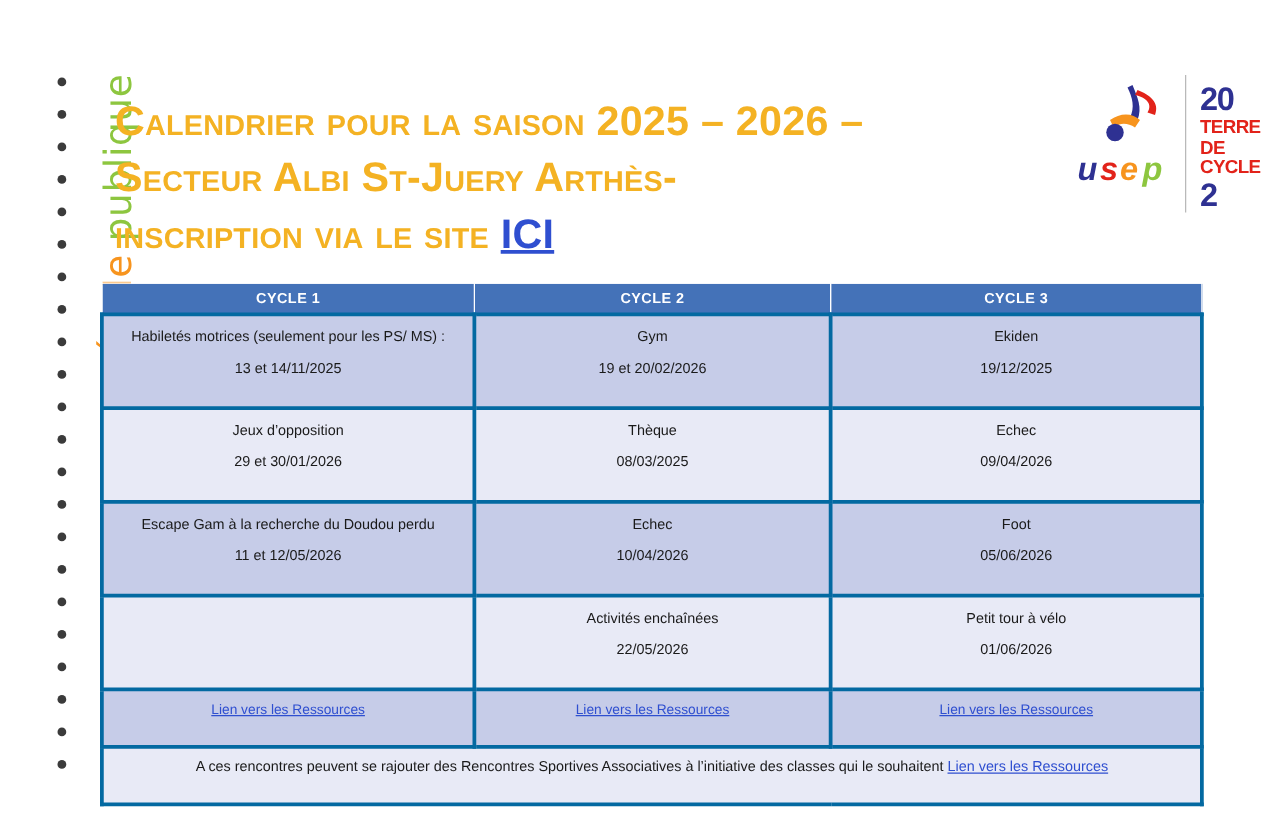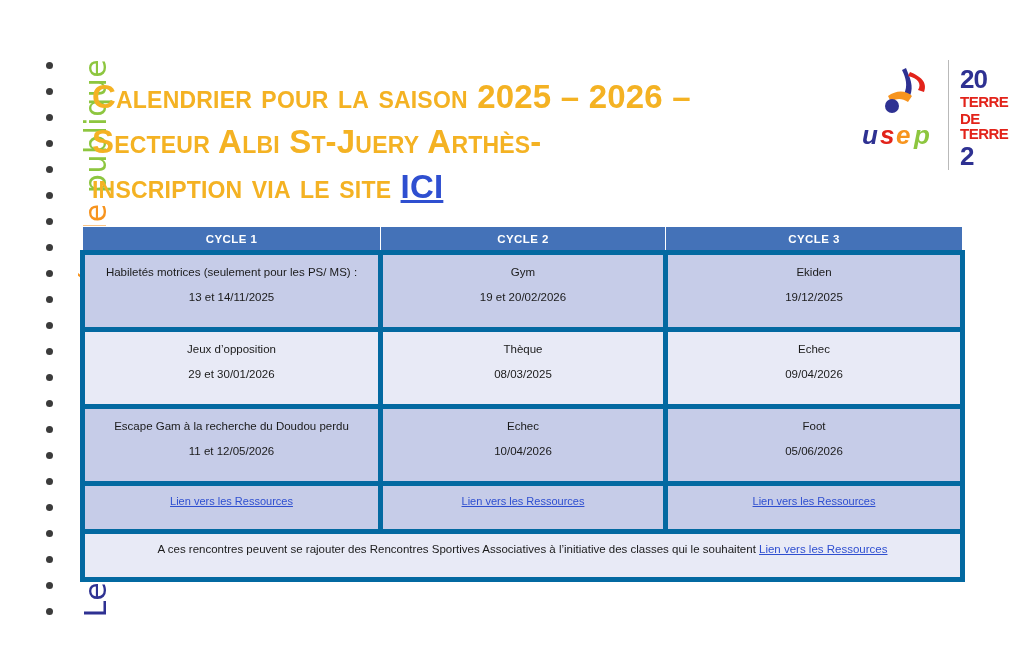--- a/index.html
+++ b/index.html
@@ -143,21 +143,21 @@
     color: #ffffff;
     font-size: 11.5px;
     font-weight: bold;
     letter-spacing: 0.4px;
     height: 21px;
     border: 1px solid #ffffff;
     text-align: center;
     vertical-align: middle;
   }
   #calendar-table td {
-    border: 5px solid #0369a1;
+    border: 3px solid #0369a1;
     text-align: center;
     vertical-align: top;
     font-size: 11.5px;
     color: #1a1a1a;
     padding: 9px 6px 22px 6px;
   }
   .row-a td { background: #c6cce8; }
   .row-b td { background: #e8eaf6; }
   .cell-line { line-height: 16px; }
   .cell-gap { height: 9px; }
@@ -234,21 +234,21 @@
     <text x="4" y="82" font-family="Liberation Sans, sans-serif" font-size="26" font-style="italic" font-weight="bold" fill="#2e3192">u</text>
     <text x="22" y="82" font-family="Liberation Sans, sans-serif" font-size="26" font-style="italic" font-weight="bold" fill="#e2231a">s</text>
     <text x="38" y="82" font-family="Liberation Sans, sans-serif" font-size="26" font-style="italic" font-weight="bold" fill="#f7941e">e</text>
     <text x="56" y="82" font-family="Liberation Sans, sans-serif" font-size="26" font-style="italic" font-weight="bold" fill="#8dc63f">p</text>
   </svg>
 </div>
 <div id="logo-divider"></div>
 <div id="terre-logo">
   <div class="t20">20</div>
   <div class="t-red">TERRE</div>
-  <div class="t-red">DE TERRE</div>
+  <div class="t-red">DE CYCLE</div>
   <div class="t-blue">2</div>
 </div>
 
 <table id="calendar-table">
   <colgroup>
     <col class="c1">
       <col class="c2">
       <col class="c3">
   </colgroup>
   <thead>
@@ -303,20 +303,37 @@
           <div class="cell-line">Echec</div>
           <div class="cell-gap"></div>
           <div class="cell-line">10/04/2026</div>
         </td>
         <td>
           <div class="cell-line">Foot</div>
           <div class="cell-gap"></div>
           <div class="cell-line">05/06/2026</div>
         </td>
       </tr>
+      <tr class="row-b">
+        <td>
+          <div class="cell-line cell-empty">&nbsp;</div>
+          <div class="cell-gap"></div>
+          <div class="cell-line cell-empty">&nbsp;</div>
+        </td>
+        <td>
+          <div class="cell-line">Activités enchaînées</div>
+          <div class="cell-gap"></div>
+          <div class="cell-line">22/05/2026</div>
+        </td>
+        <td>
+          <div class="cell-line">Petit tour à vélo</div>
+          <div class="cell-gap"></div>
+          <div class="cell-line">01/06/2026</div>
+        </td>
+      </tr>
       <tr class="row-a links-row">
         <td><span class="link">Lien vers les Ressources</span></td>
         <td><span class="link">Lien vers les Ressources</span></td>
         <td><span class="link">Lien vers les Ressources</span></td>
       </tr>
       <tr class="note-row">
         <td colspan="3"><span>A ces rencontres peuvent se rajouter des Rencontres Sportives Associatives à l’initiative des classes qui le souhaitent </span><span class="link">Lien vers les Ressources</span></td>
       </tr>
     </tbody>
 </table>

